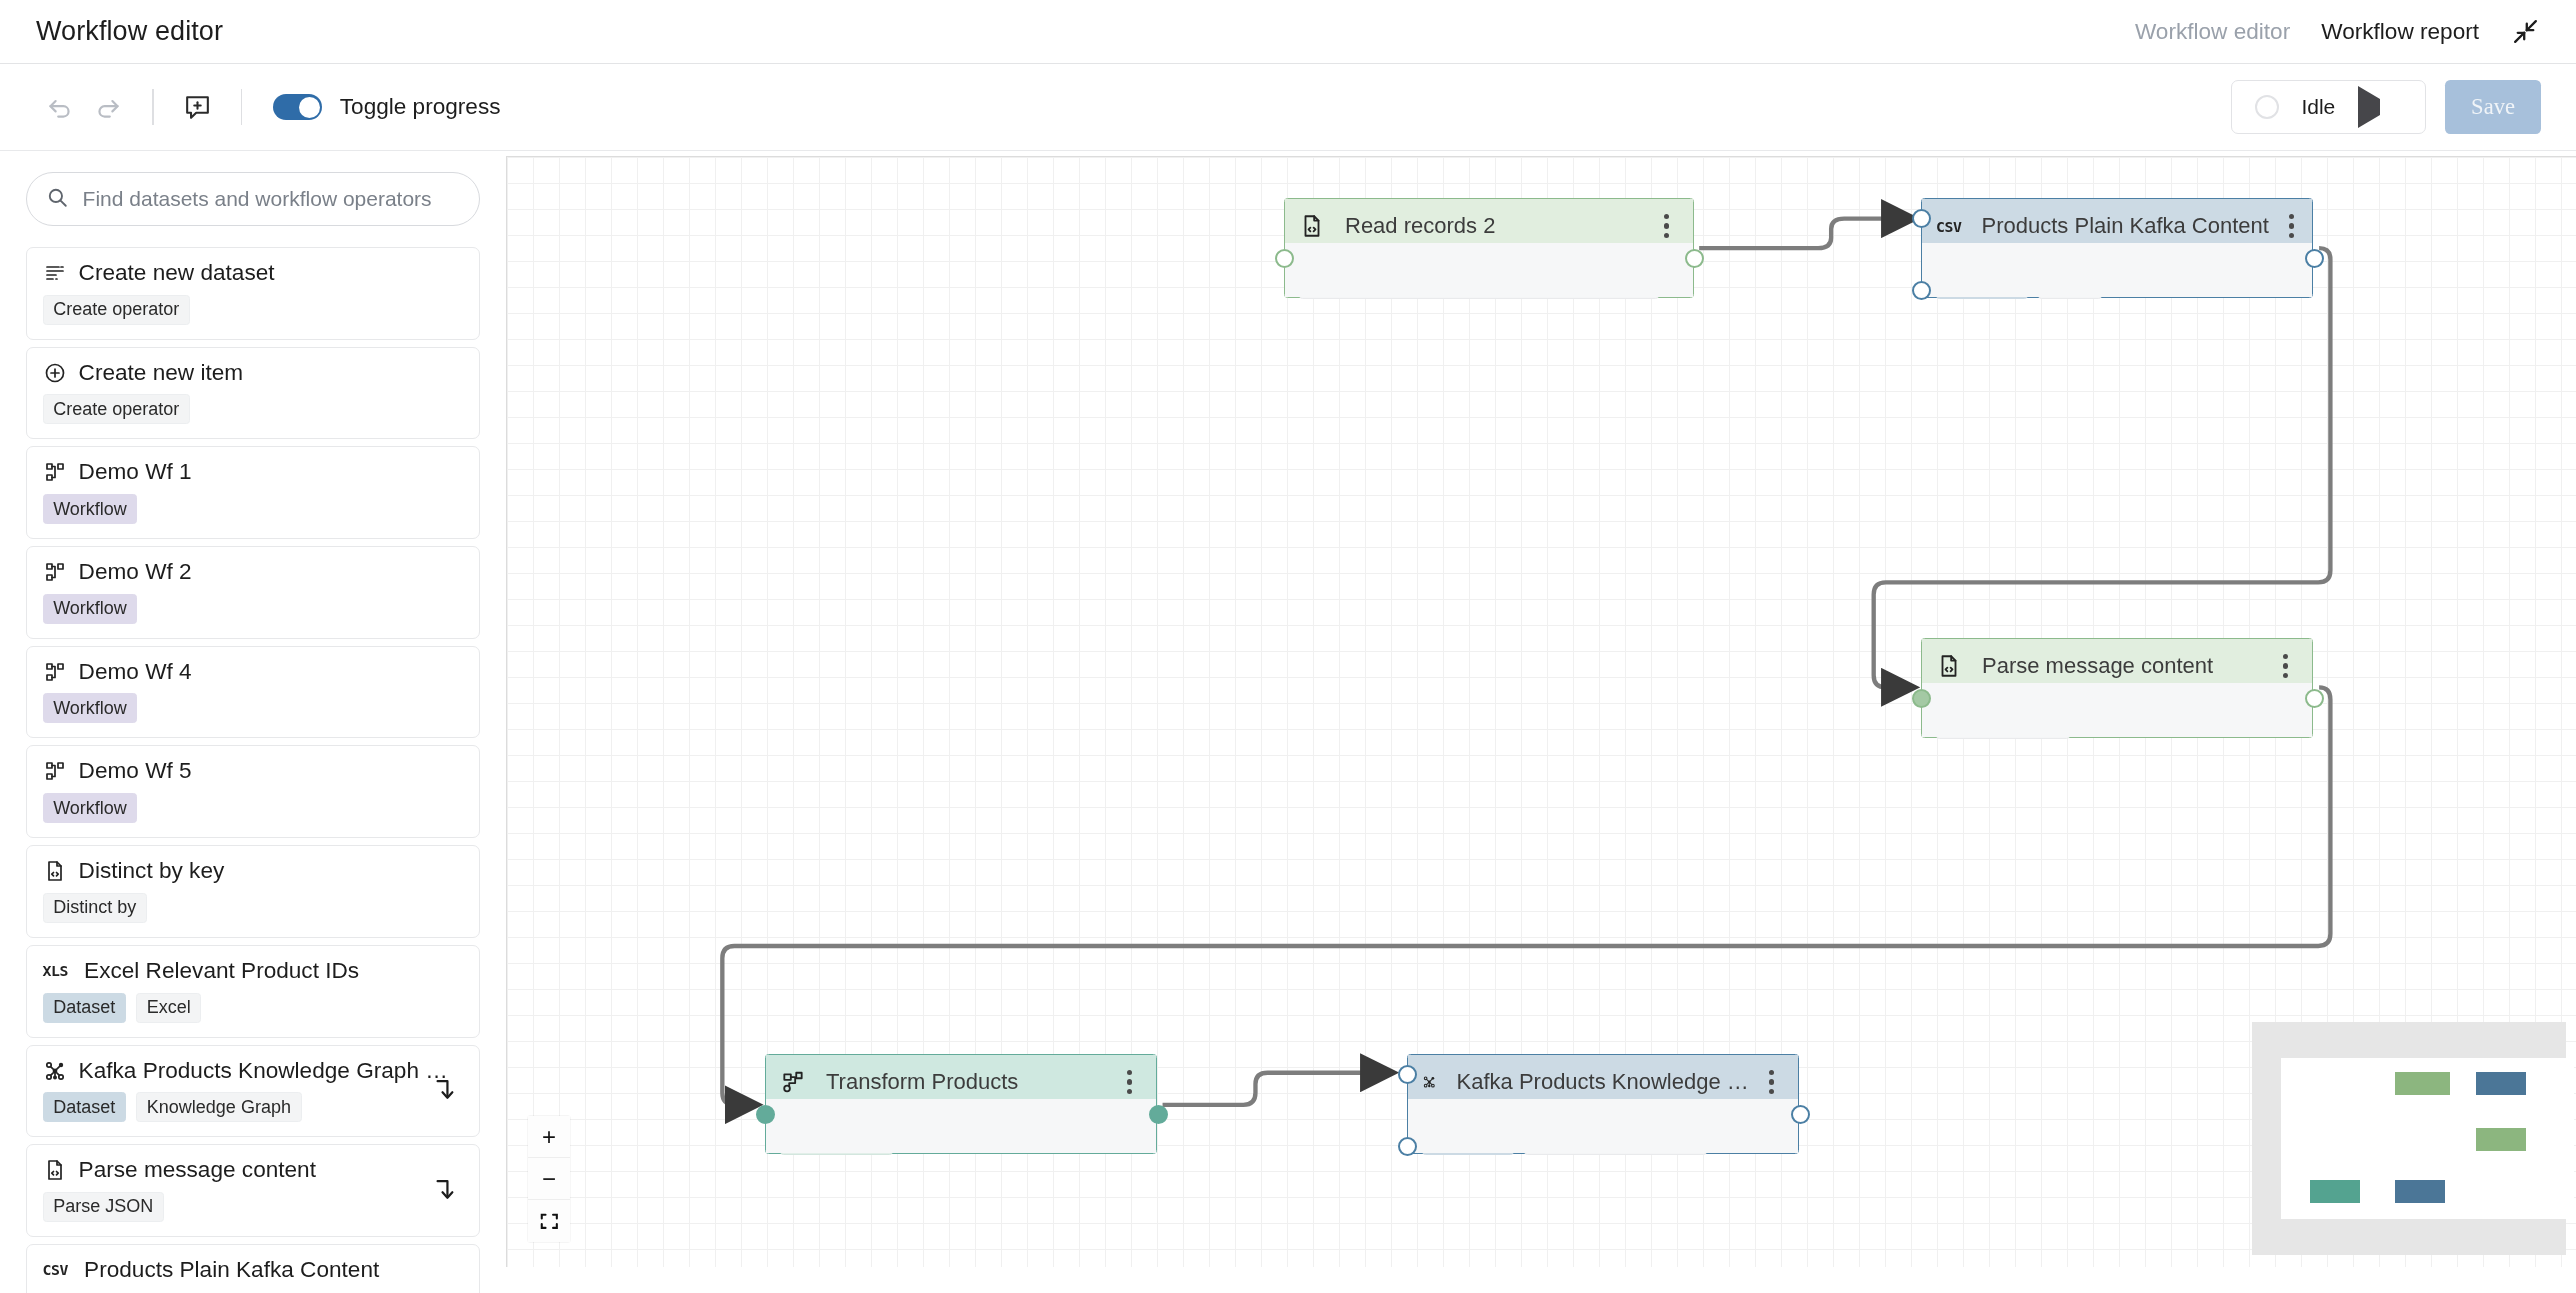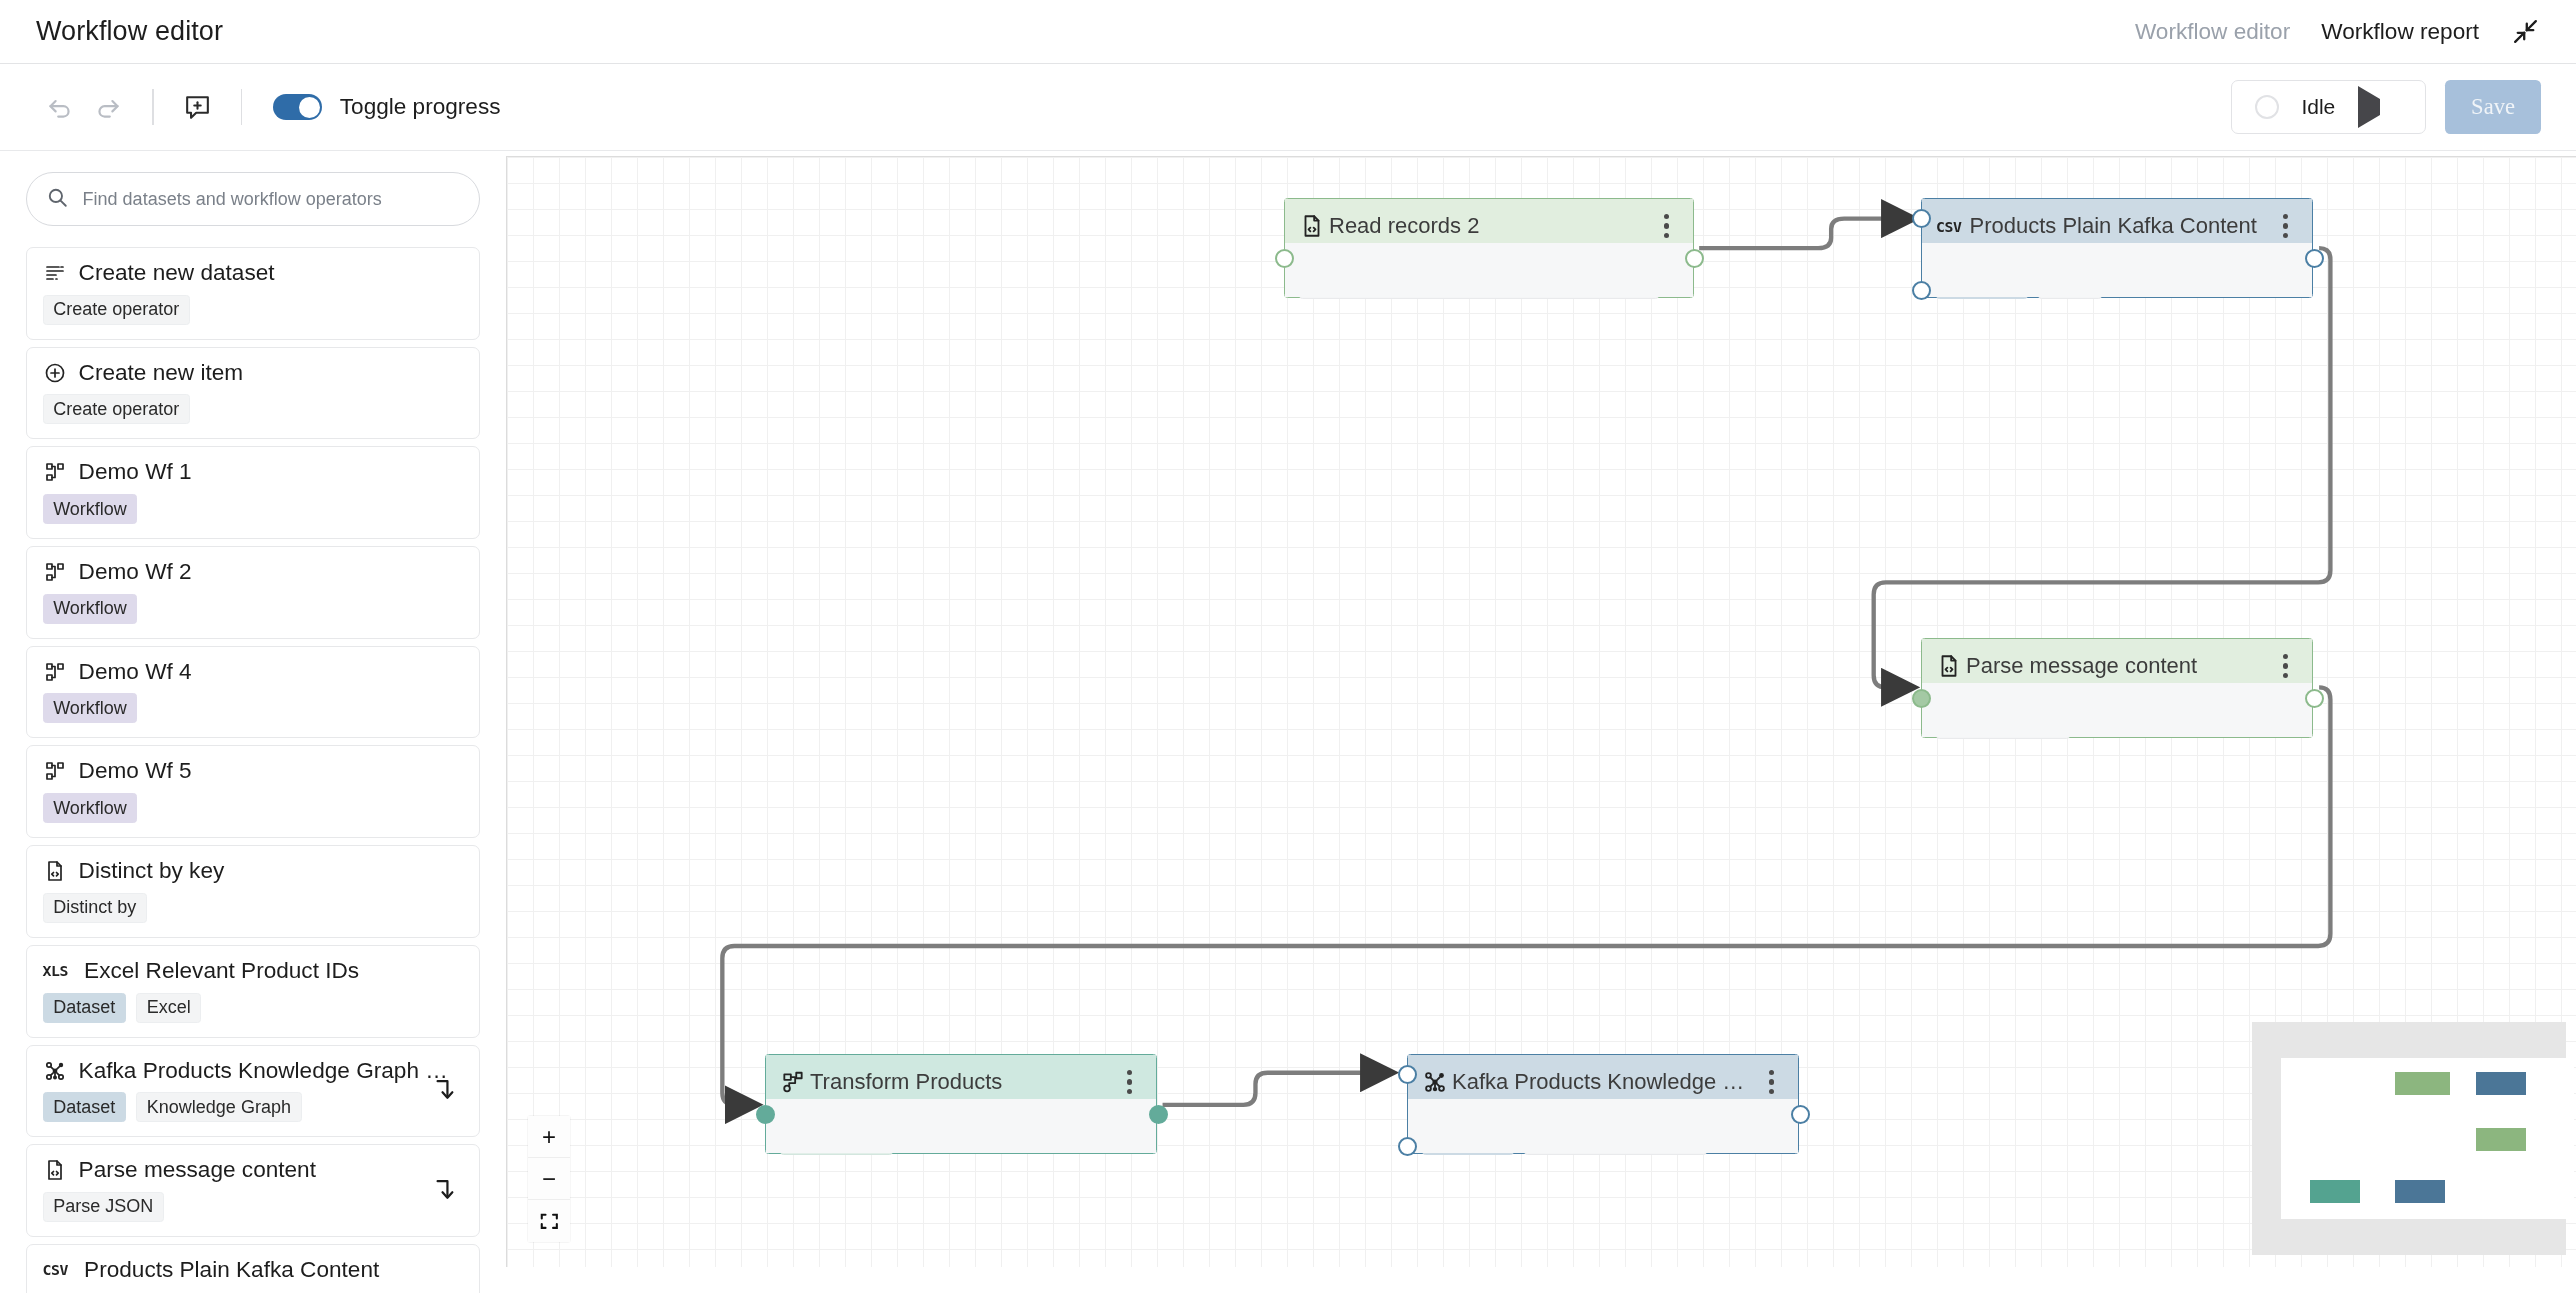--- a/index.html
+++ b/index.html
@@ -79,21 +79,21 @@
   
   .sidebar {
     position: absolute; left: 0; top: 153px; width: 506px; height: 1141px;
     background: #ffffff; padding: 0 26px; overflow: hidden;
   }
   .search-box {
     margin-top: 19px; height: 54px; border: 1.7px solid #d8dade; border-radius: 28px;
     display: flex; align-items: center; padding: 0 19px; gap: 14px;
   }
   .search-input {
-    border: none; outline: none; font-size: 18px; color: #6d7279;
+    border: none; outline: none; font-size: 21px; color: #6d7279;
     font-family: "Liberation Sans", sans-serif; background: transparent; flex: 1;
   }
   .search-input::placeholder { color: #7a8089; }
 
   .list { margin-top: 21px; }
   .list-item {
     position: relative; border: 1.7px solid #e7e8ea; border-radius: 7px;
     padding: 12px 15.6px 14px 15.6px; margin-bottom: 7px; background: #fff;
     min-height: 83px;
   }
@@ -131,21 +131,21 @@
     overflow: hidden;
   }
   .edges { position: absolute; left: 0; top: 0; width: 2070px; height: 1111px; }
 
   
   .node {
     position: absolute; border-radius: 3.5px; background: #ffffff;
     border: 1.7px solid; overflow: visible;
   }
   .node-head {
-    height: 54px; display: flex; align-items: center; gap: 4px;
+    height: 54px; display: flex; align-items: center; gap: 20px;
     padding: 0 24px 0 14px;
   }
   .node-title { font-size: 22px; color: #3c3c3c; white-space: nowrap; }
   .kebab { margin-left: auto; display: flex; flex-direction: column; gap: 4.3px; }
   .kebab i { width: 5.2px; height: 5.2px; border-radius: 50%; background: #4a4a4a; display:block;}
   .node-body { padding: 12px 14px 0 14px; min-height: 54px; }
   .node-foot { position: absolute; left:0; right:0; bottom:0; height: 54px; background: #f6f7f8; }
   .node-tags { display: flex; gap: 10.4px; }
   .ntag {
     font-size: 20px; padding: 4.3px 10.4px; border-radius: 3.5px;

